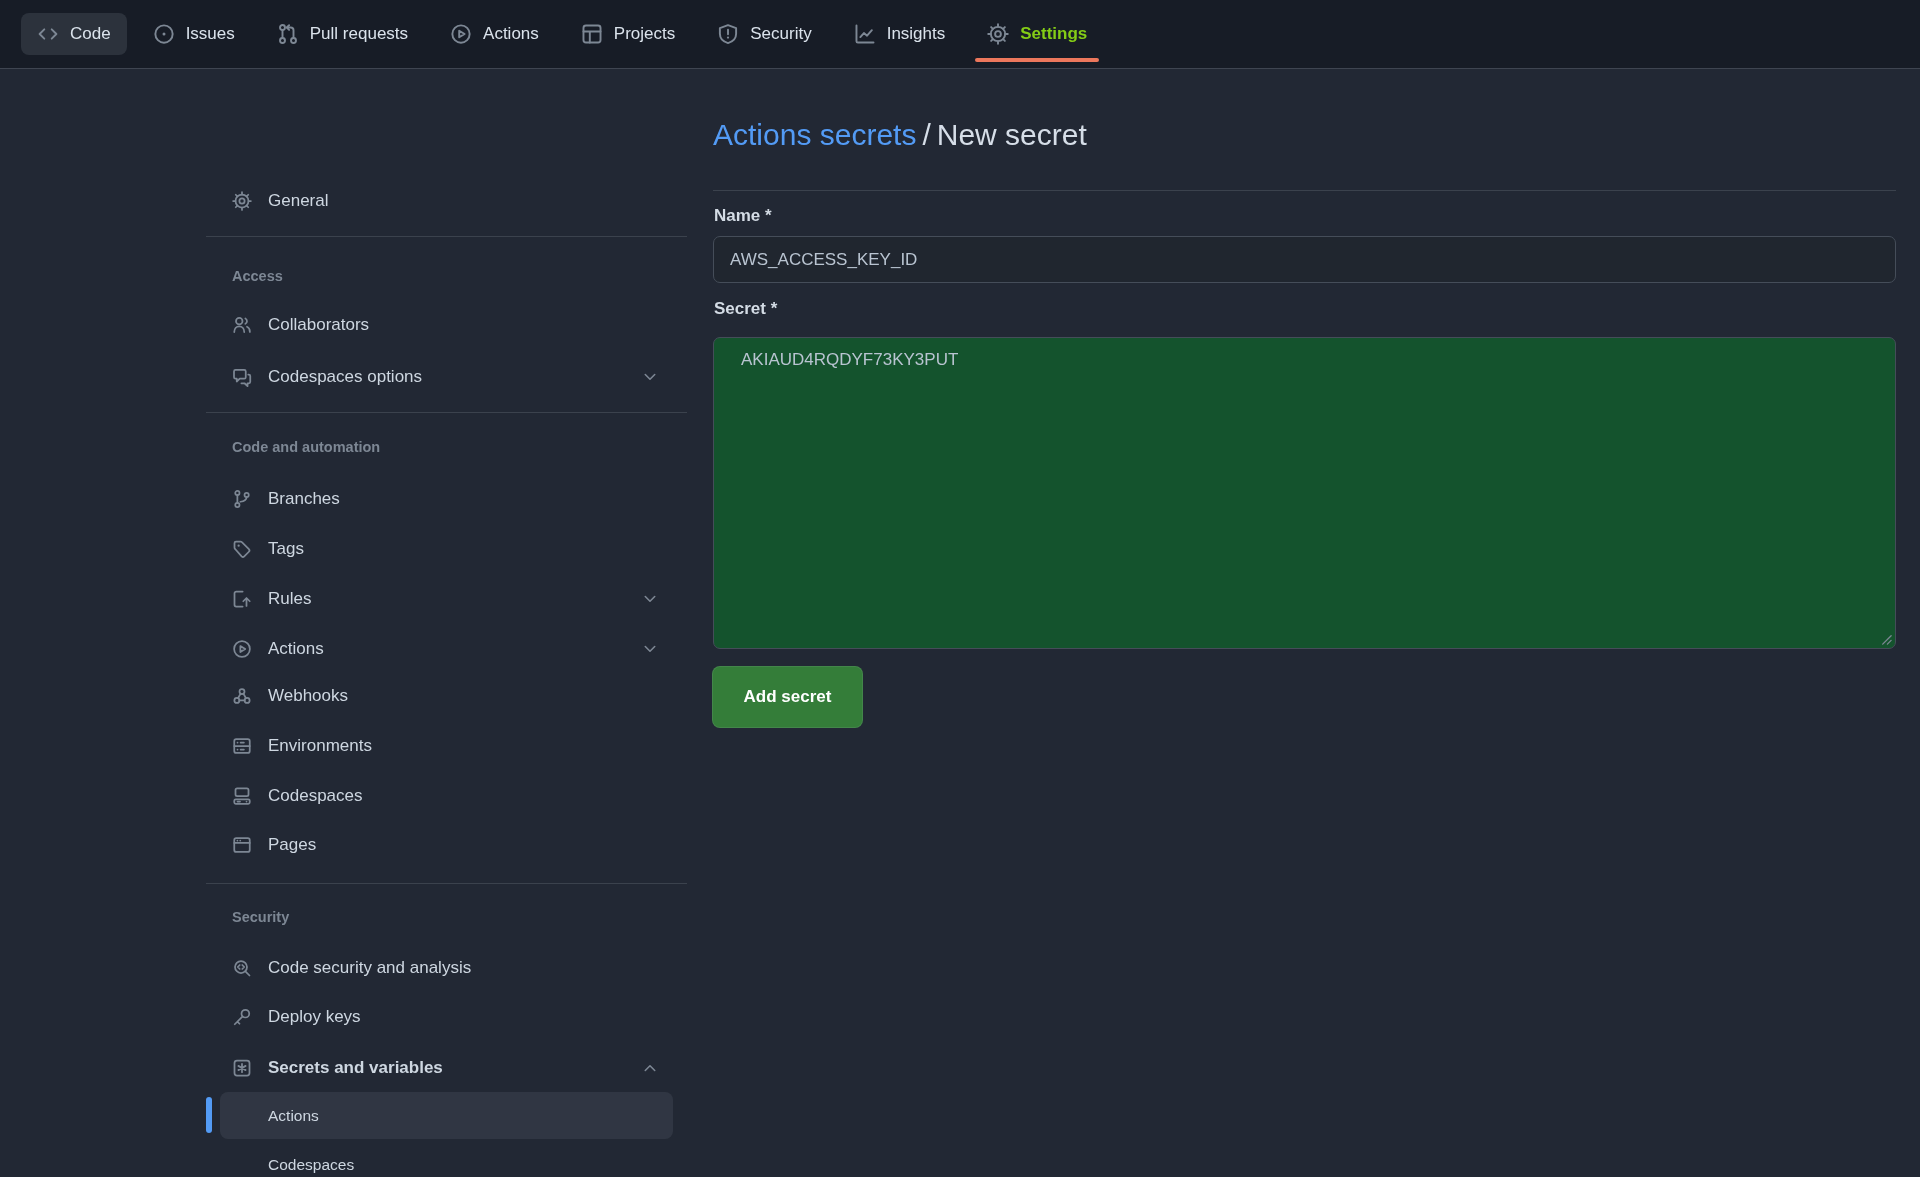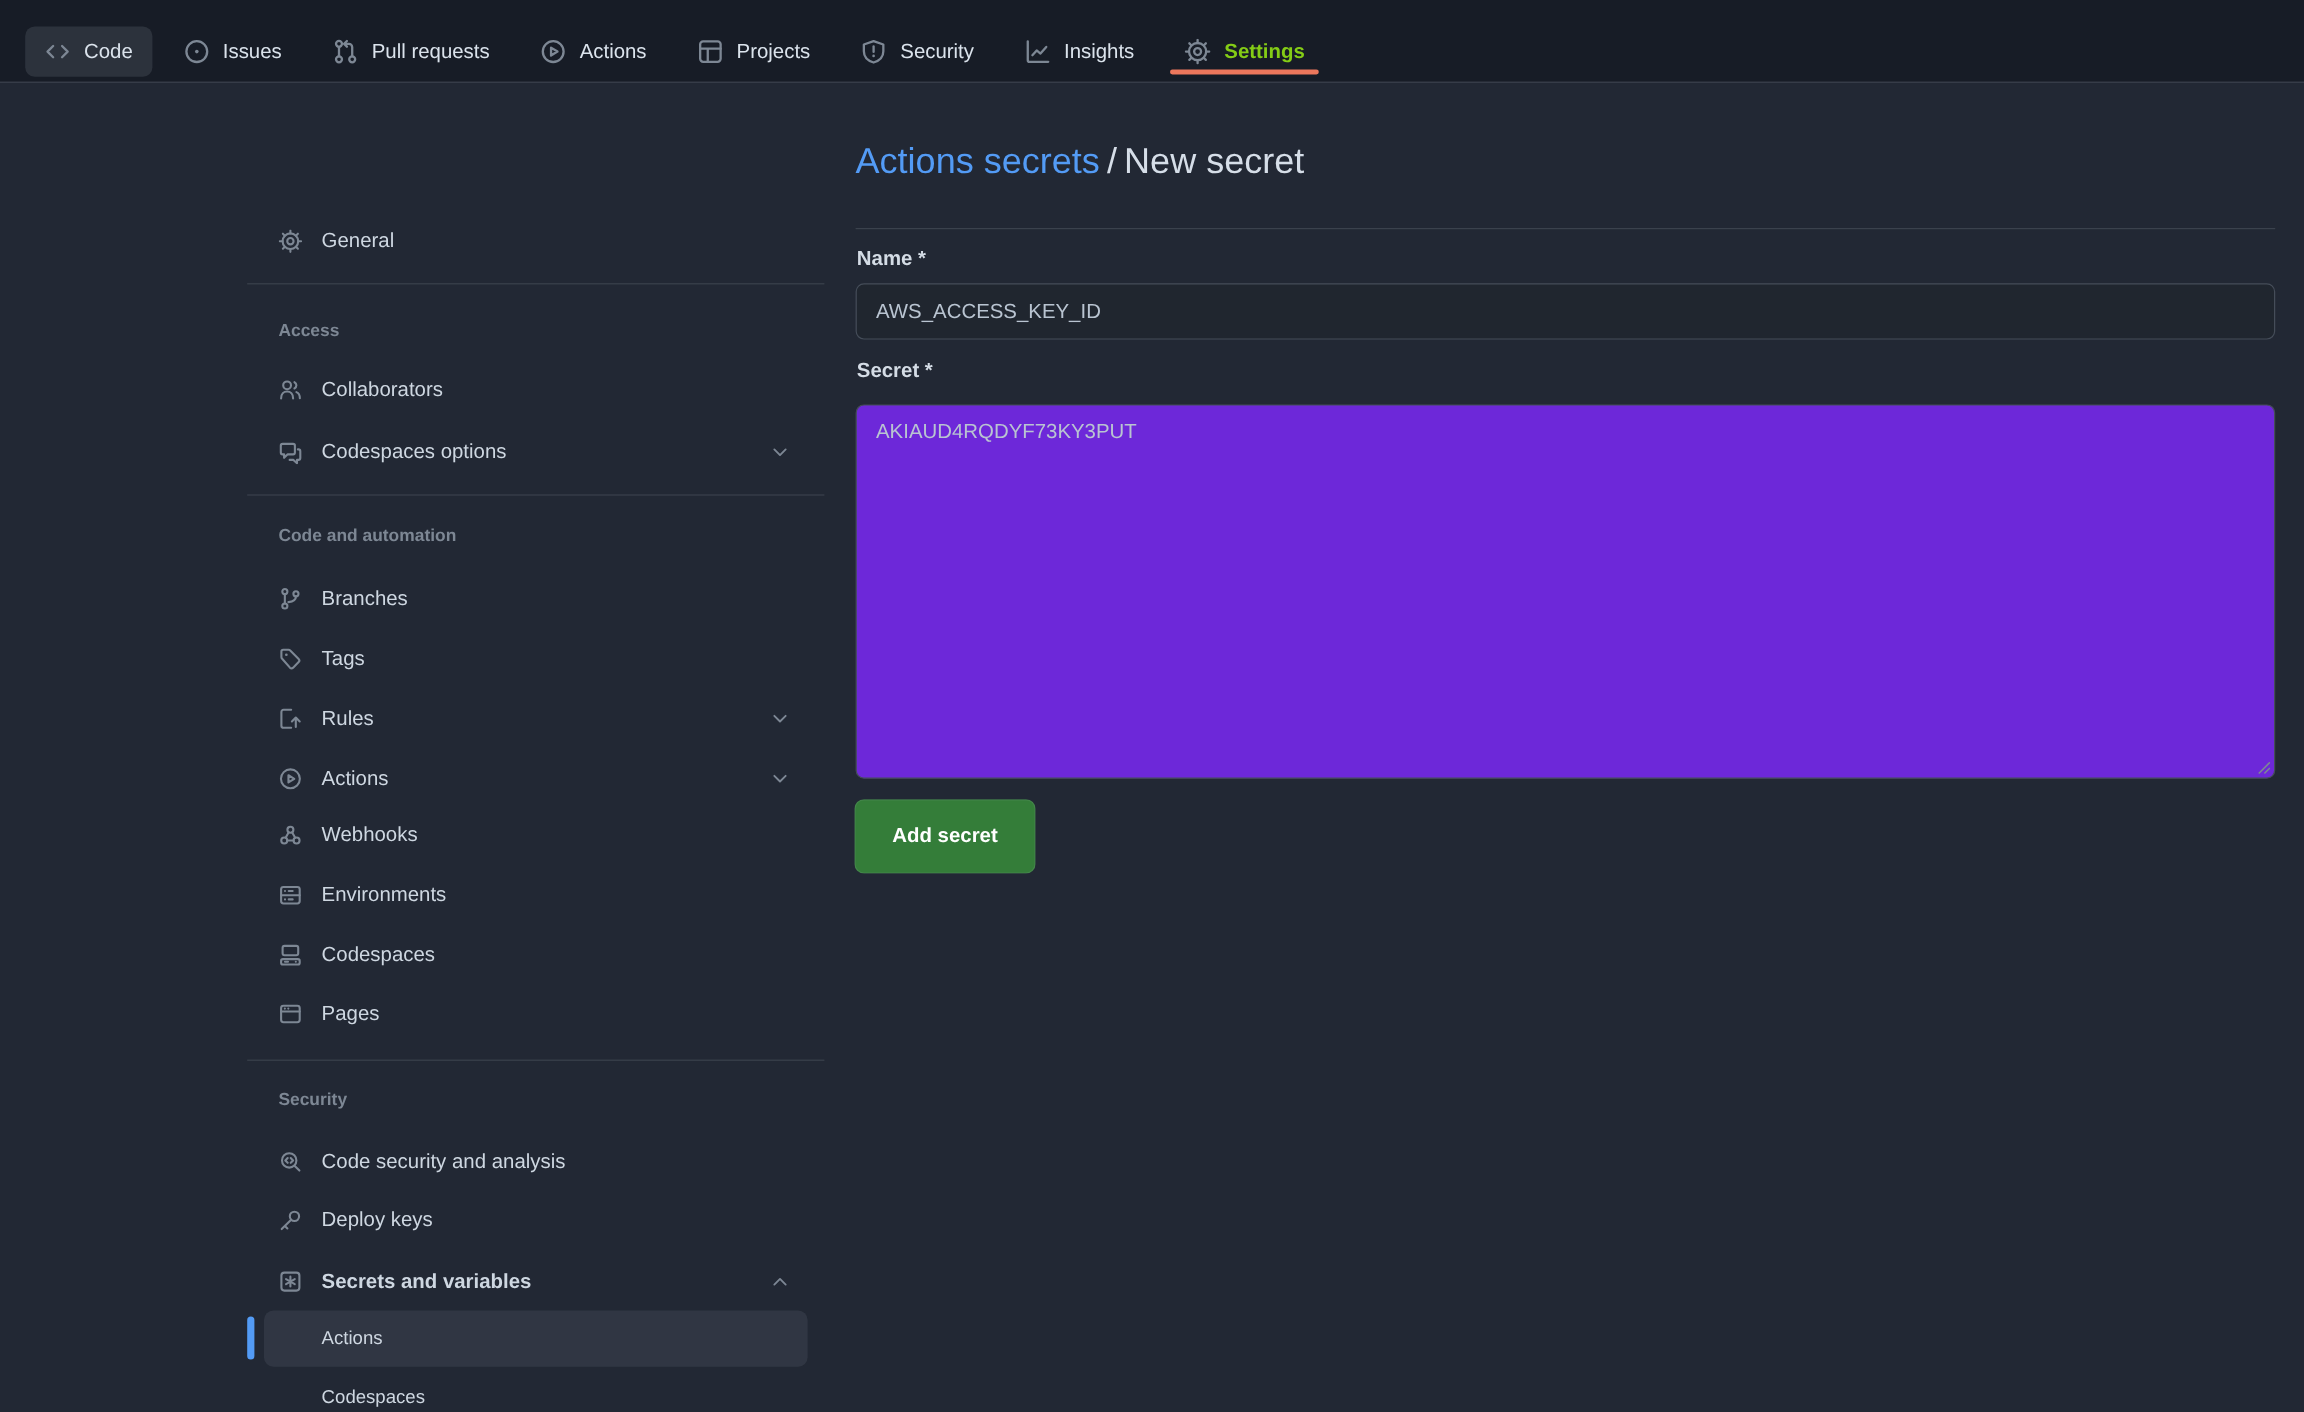--- a/index.html
+++ b/index.html
@@ -11,21 +11,21 @@
   }
   svg.ic { display:block; fill:none; stroke:currentColor; stroke-width:1.4;
            stroke-linecap:round; stroke-linejoin:round; }
 
   
   .topnav {
     position:absolute; left:0; top:0; width:1920px; height:69px;
     background:#171c26; border-bottom:1px solid #3f4551;
     display:flex; align-items:center; padding-left:21px; gap:10px;
   }
-  .tab { position:relative; height:60px; display:flex; align-items:flex-end; cursor:pointer; text-decoration:none; color:inherit; }
+  .tab { position:relative; height:60px; display:flex; align-items:center; cursor:pointer; text-decoration:none; color:inherit; }
   .tab .pill { display:flex; align-items:center; gap:11px; padding:10px 16px; border-radius:8px; }
   .tab .pill .tlabel { font-size:17px; color:#dbe3ec; white-space:nowrap; }
   .tab .ticon { color:#7d8794; }
   .tab.selected-bg .pill { background:rgba(130,139,152,0.20); }
   .tab.active .tlabel { font-weight:700; color:#84cc16; }
   .tab.active::after {
     content:""; position:absolute; left:4px; right:4px; bottom:2px; height:4px;
     border-radius:3px; background:#ec775c;
   }
 
@@ -70,22 +70,22 @@
   .lbl-secret { top:230px; }
   .txt-input {
     position:absolute; left:13px; top:167px; width:1183px; height:47px;
     background:#20262f; border:1px solid #454d59; border-radius:7px;
     color:#b9c4d1; font-size:17px; padding:0 16px;
     font-family:"Liberation Sans","DejaVu Sans",sans-serif; outline:none;
   }
   .txt-area-wrap { position:absolute; left:13px; top:268px; width:1183px; height:312px; }
   .txt-area {
     width:100%; height:100%; resize:none;
-    background:#6d28d9; border:1px solid #454d59; border-radius:7px;
-    color:#b9c4d1; font-size:17px; padding:12px 16px;
+    background:#14532d; border:1px solid #454d59; border-radius:7px;
+    color:#b9c4d1; font-size:17px; padding:12px 27px;
     font-family:"Liberation Sans","DejaVu Sans",sans-serif; outline:none; overflow:hidden;
   }
   .resize-handle { position:absolute; right:3px; bottom:3px; color:#7d8794; cursor:nwse-resize; }
   .btn-primary {
     position:absolute; left:12px; top:597px; width:151px; height:62px;
     background:#347d39; border:1px solid rgba(205,217,229,0.10); border-radius:8px;
     color:#ffffff; font-size:17px; font-weight:700; cursor:pointer;
     font-family:"Liberation Sans","DejaVu Sans",sans-serif;
   }
 </style>

